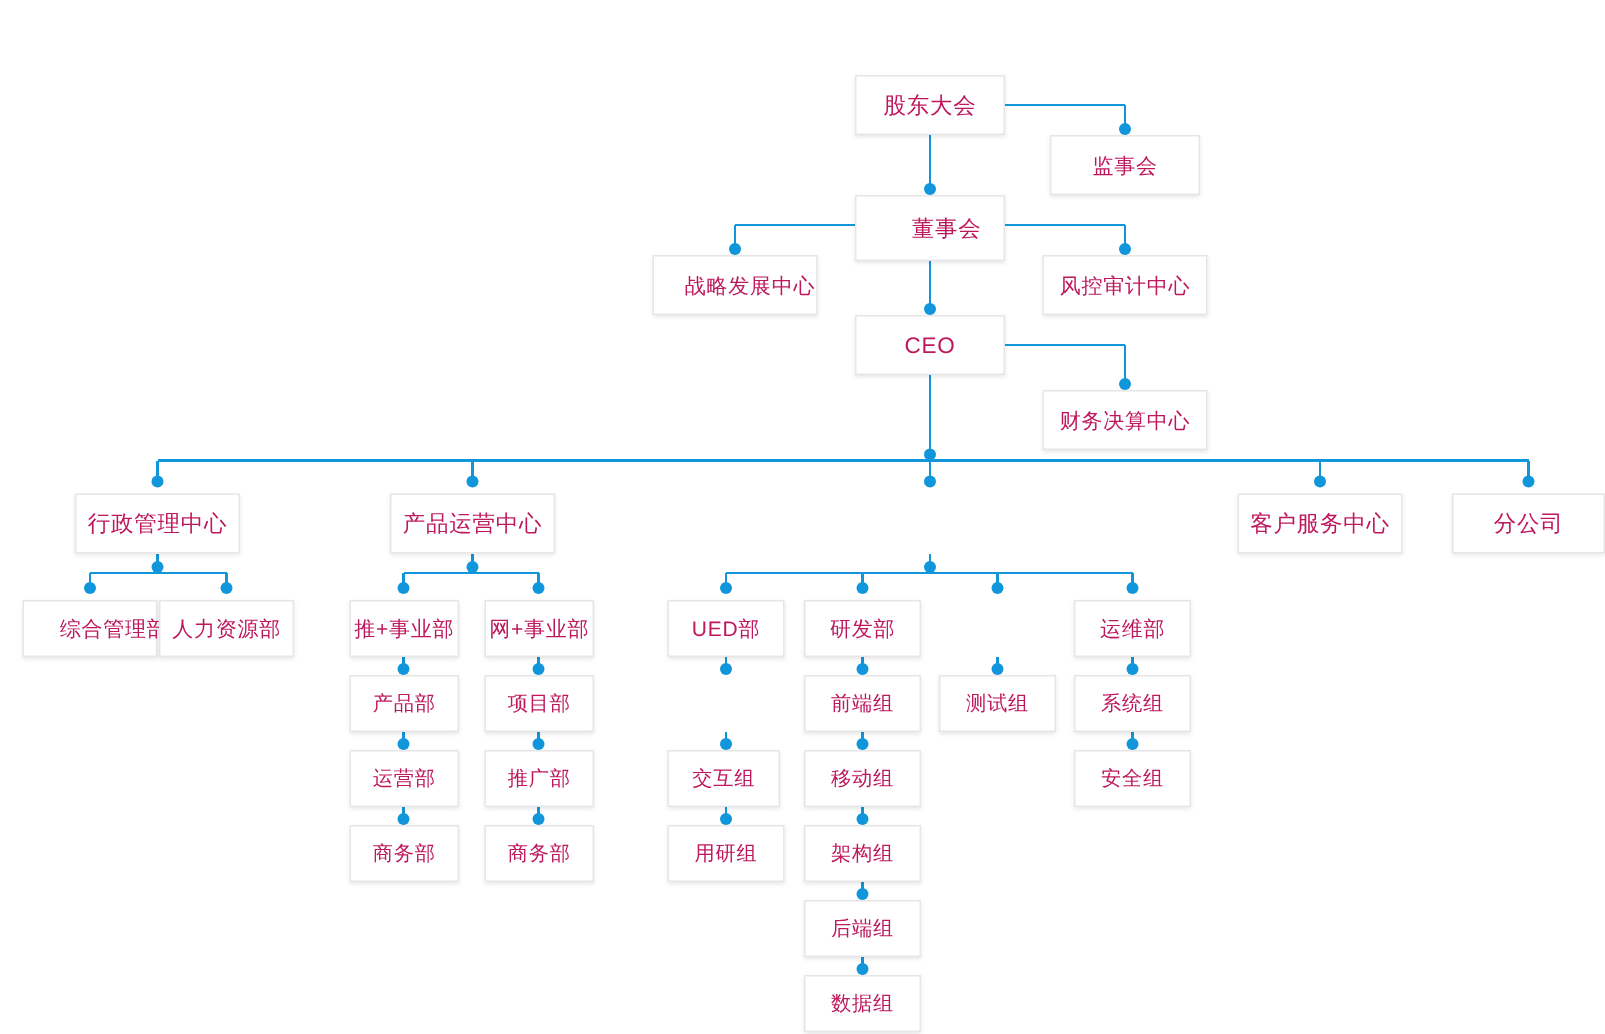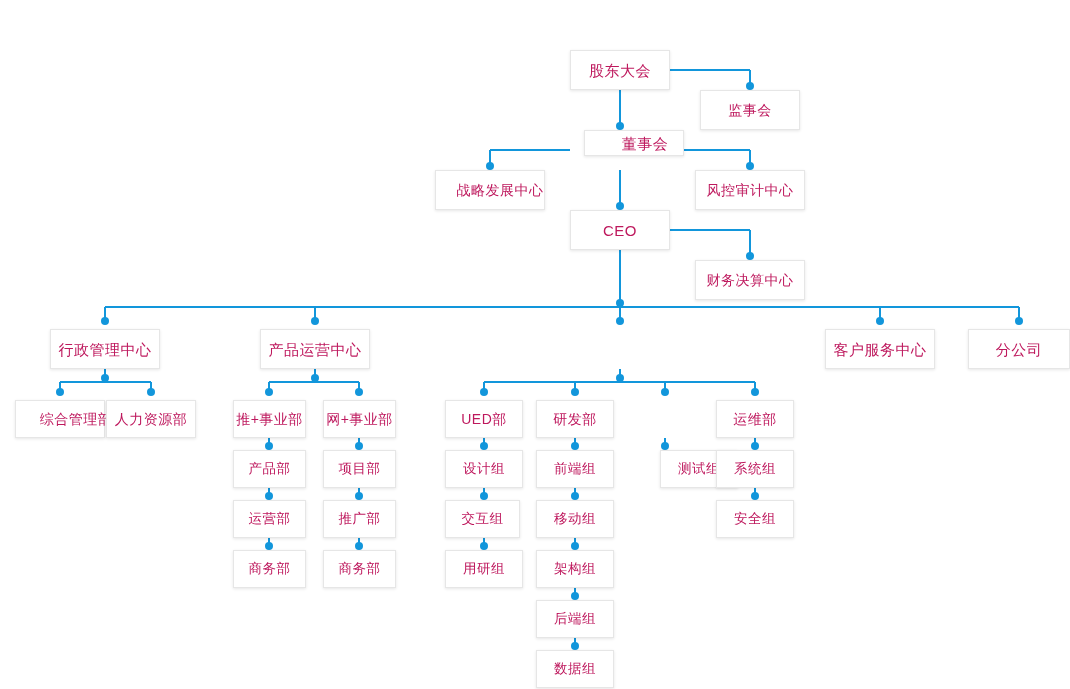--- a/index.html
+++ b/index.html
@@ -126,21 +126,21 @@
       <line x1="670" y1="230" x2="750" y2="230" stroke="#1296db" stroke-width="1.6" shape-rendering="crispEdges"></line>
       <line x1="750" y1="230" x2="750" y2="256" stroke="#1296db" stroke-width="1.6" shape-rendering="crispEdges"></line>
       <circle cx="750" cy="256" r="4" fill="#1296db"></circle>
     </svg>
 <div class="node lv1" style="left: 570px; top: 50px; width: 100px; height: 40px;">
       <span>股东大会</span>
     </div>
     <div class="node lv2" style="left: 700px; top: 90px; width: 100px; height: 40px;">
       <span>监事会</span>
     </div>
-    <div class="node lv1" style="left: 584px; top: 130px; width: 100px; height: 26px; padding-left: 22px;">
+    <div class="node lv1" style="left: 570px; top: 130px; width: 100px; height: 44px; padding-left: 22px;">
       <span>董事会</span>
     </div>
     <div class="node lv2" style="left: 435px; top: 170px; width: 110px; height: 40px; padding-left: 20px;">
       <span>战略发展中心</span>
     </div>
     <div class="node lv2" style="left: 695px; top: 170px; width: 110px; height: 40px;">
       <span>风控审计中心</span>
     </div>
     <div class="node lv1" style="left: 570px; top: 210px; width: 100px; height: 40px;">
       <span>CEO</span>
@@ -186,23 +186,20 @@
     </div>
     <div class="node lv3" style="left: 323px; top: 500px; width: 73px; height: 38px;">
       <span>推广部</span>
     </div>
     <div class="node lv3" style="left: 323px; top: 550px; width: 73px; height: 38px;">
       <span>商务部</span>
     </div>
     <div class="node lv2" style="left: 445px; top: 400px; width: 78px; height: 38px;">
       <span>UED部</span>
     </div>
-    <div class="node lv3" style="left: 445px; top: 450px; width: 78px; height: 38px;">
-      <span>设计组</span>
-    </div>
     <div class="node lv3" style="left: 445px; top: 500px; width: 75px; height: 38px;">
       <span>交互组</span>
     </div>
     <div class="node lv3" style="left: 445px; top: 550px; width: 78px; height: 38px;">
       <span>用研组</span>
     </div>
     <div class="node lv2" style="left: 536px; top: 400px; width: 78px; height: 38px;">
       <span>研发部</span>
     </div>
     <div class="node lv3" style="left: 536px; top: 450px; width: 78px; height: 38px;">
@@ -213,21 +210,21 @@
     </div>
     <div class="node lv3" style="left: 536px; top: 550px; width: 78px; height: 38px;">
       <span>架构组</span>
     </div>
     <div class="node lv3" style="left: 536px; top: 600px; width: 78px; height: 38px;">
       <span>后端组</span>
     </div>
     <div class="node lv3" style="left: 536px; top: 650px; width: 78px; height: 38px;">
       <span>数据组</span>
     </div>
-    <div class="node lv3" style="left: 660px; top: 450px; width: 78px; height: 38px;">
+    <div class="node lv3" style="left: 626px; top: 450px; width: 78px; height: 38px;">
       <span>测试组</span>
     </div>
     <div class="node lv2" style="left: 716px; top: 400px; width: 78px; height: 38px;">
       <span>运维部</span>
     </div>
     <div class="node lv3" style="left: 716px; top: 450px; width: 78px; height: 38px;">
       <span>系统组</span>
     </div>
     <div class="node lv3" style="left: 716px; top: 500px; width: 78px; height: 38px;">
       <span>安全组</span>

